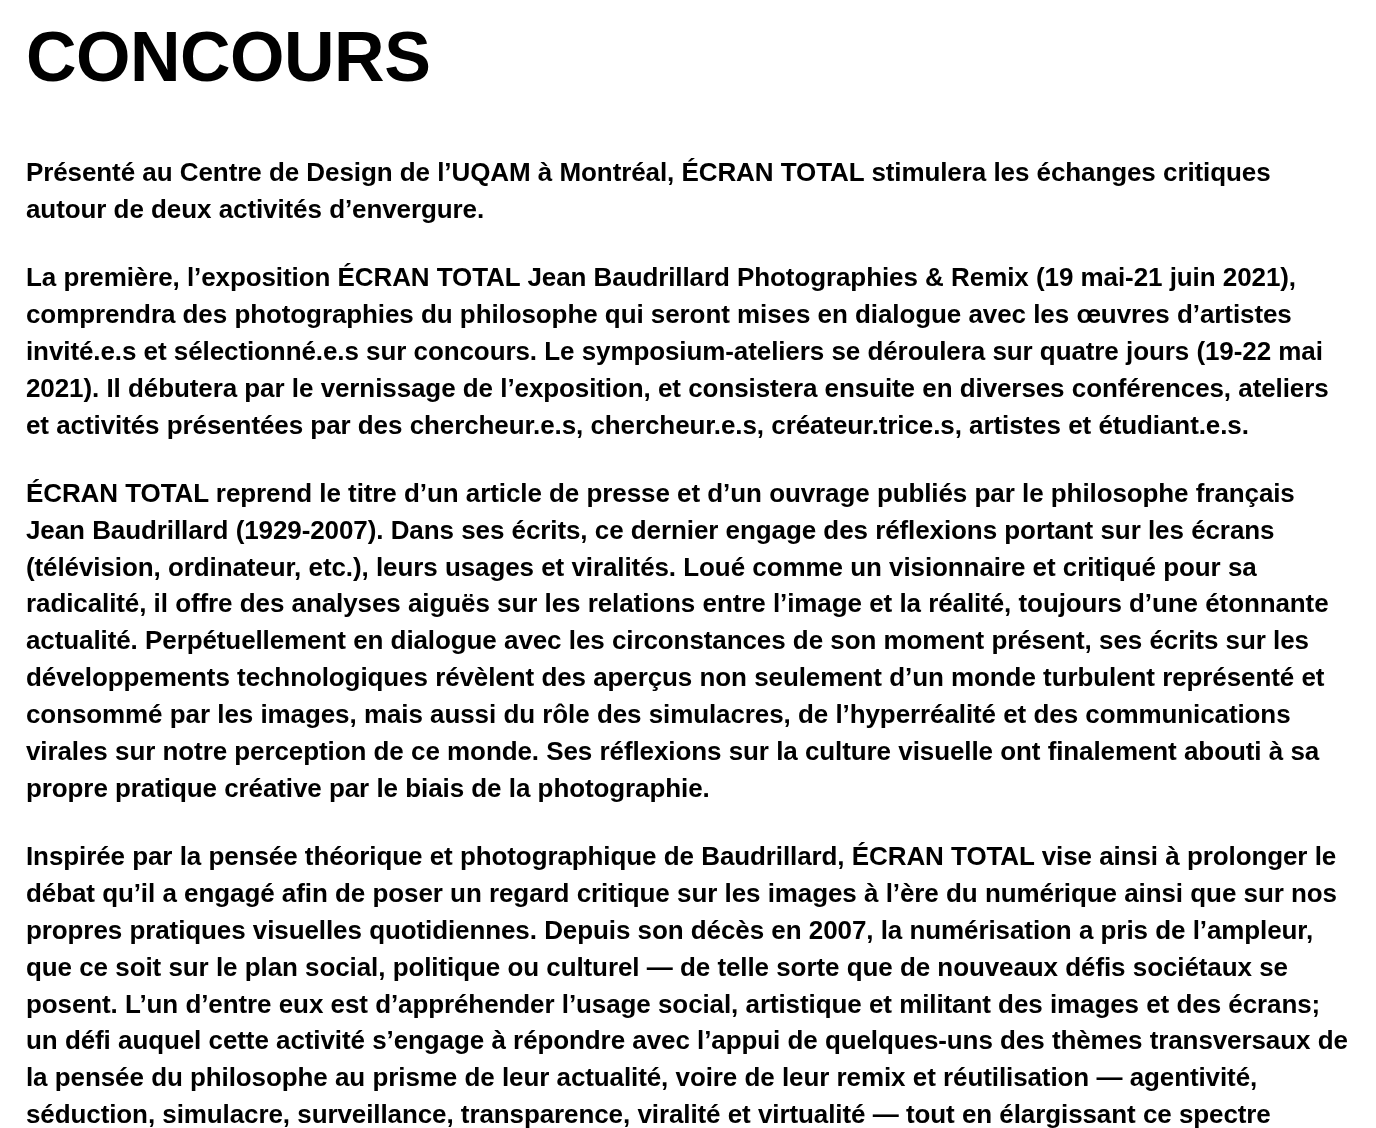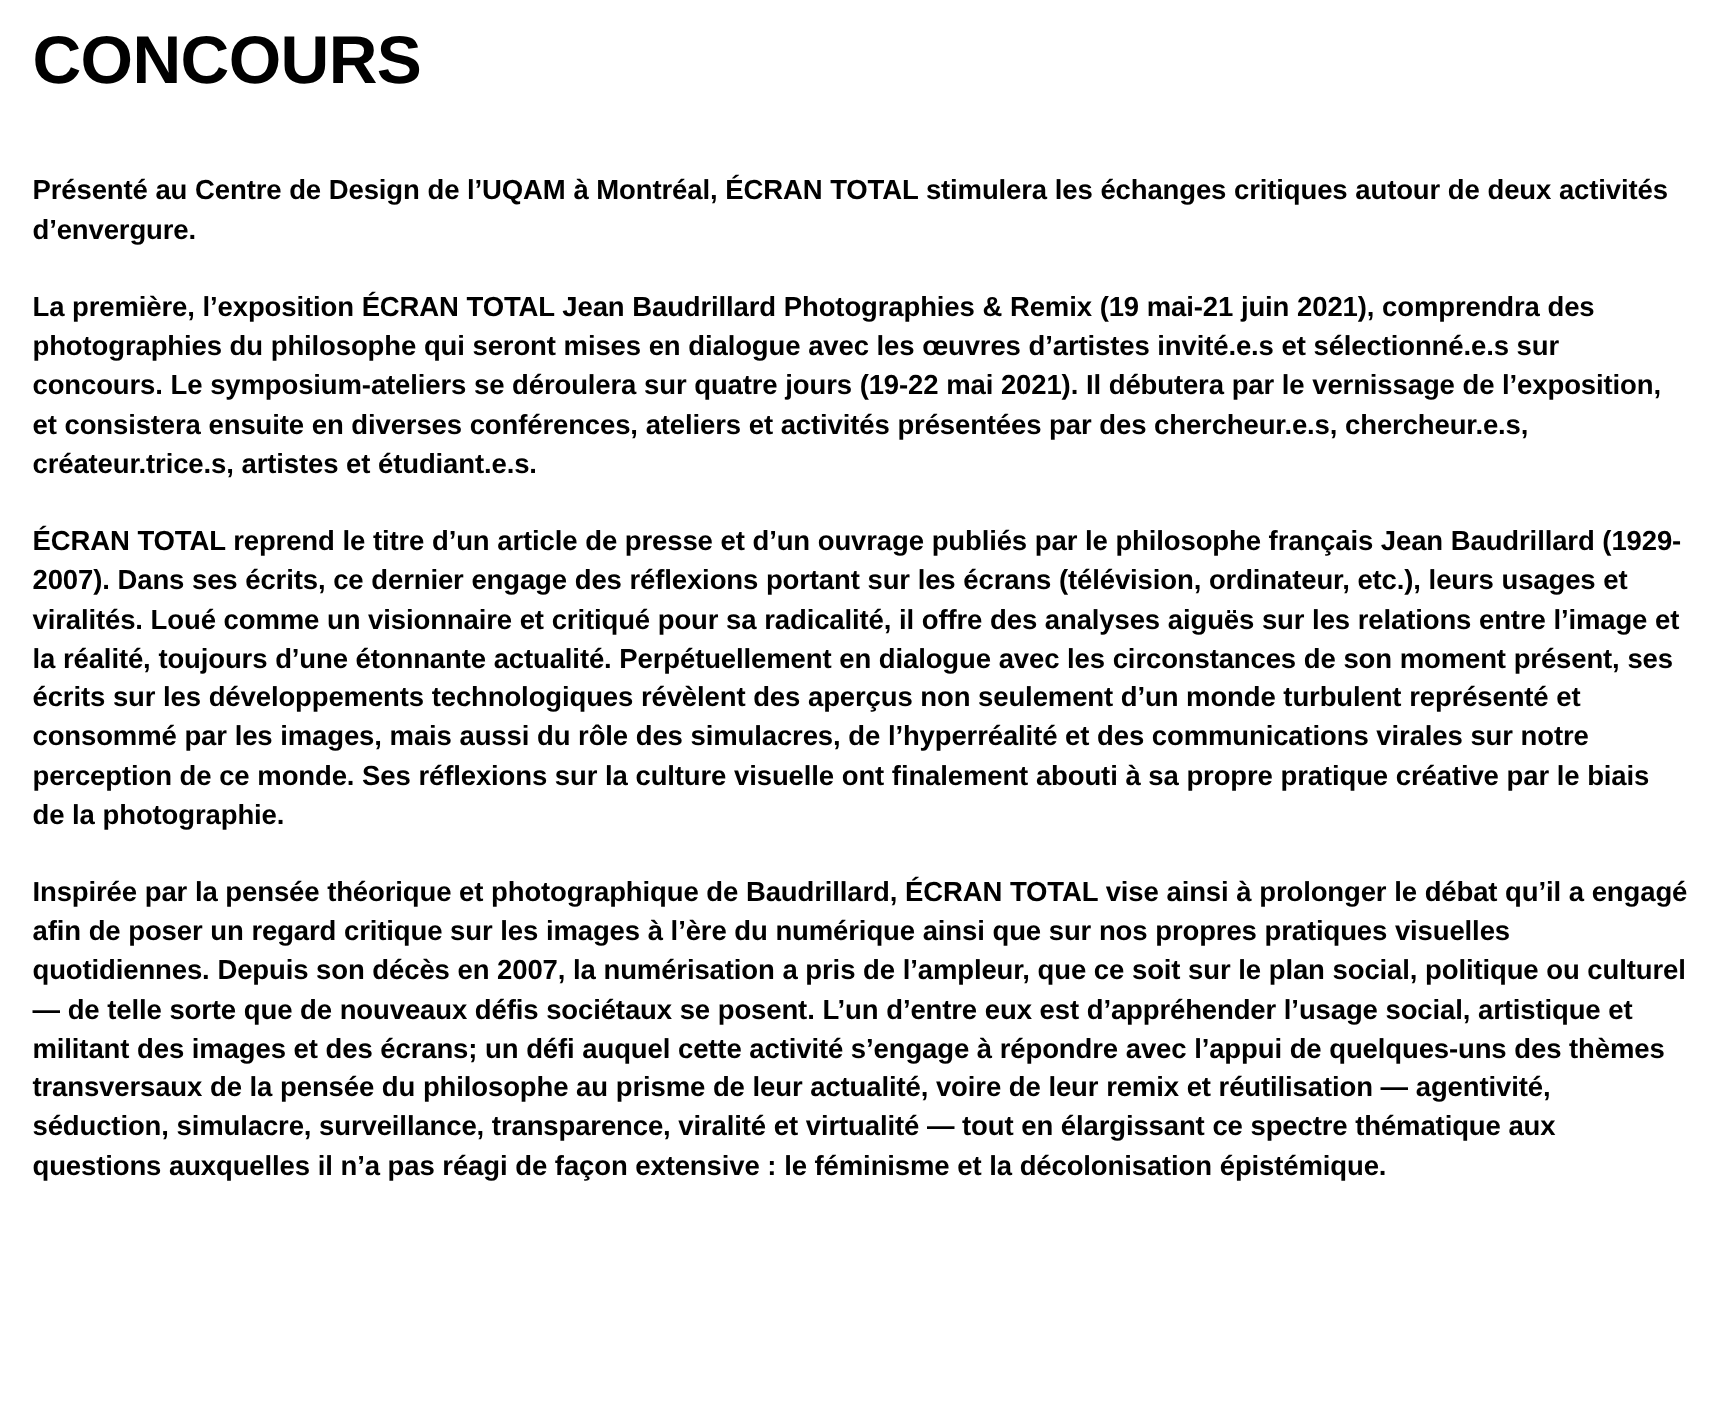--- a/index.html
+++ b/index.html
@@ -15,28 +15,28 @@
     -webkit-font-smoothing: antialiased;
   }
   .page {
     width: 1376px;
     min-height: 1128px;
     box-sizing: border-box;
     padding: 18px 26px 10px 26px;
     background: #ffffff;
   }
   .doc-title {
-    font-size: 54px;
+    font-size: 70px;
     line-height: 1.12;
     font-weight: 700;
     letter-spacing: -0.5px;
     margin: 0 0 58px 0;
   }
   .body-block {
-    font-size: 22px;
+    font-size: 26px;
     line-height: 1.42;
     font-weight: 700;
     letter-spacing: -0.1px;
     margin: 0 0 31px 0;
     max-width: 1330px;
     text-align: left;
     word-spacing: 0.2px;
   }
   .body-block:last-child {
     margin-bottom: 16px;

